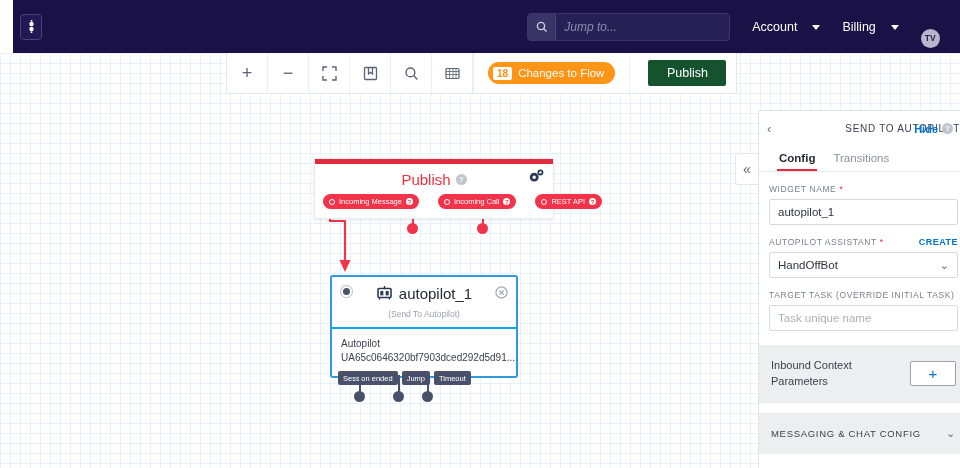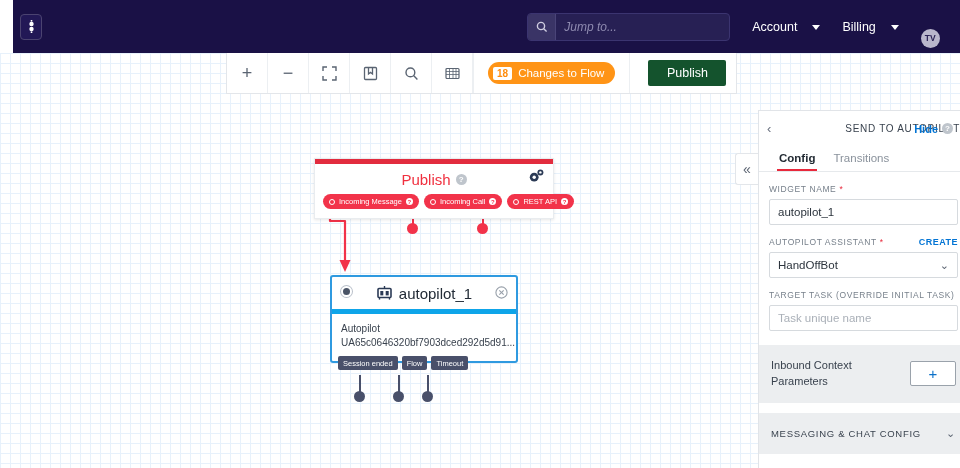--- a/index.html
+++ b/index.html
@@ -121,21 +121,21 @@
   }
   #trigger-title { color: #f0303f; font-size: 15px; }
   .q-mark {
     width: 11px; height: 11px; border-radius: 50%;
     background: #bfc5cc; color: #ffffff;
     font-size: 8px; font-weight: bold;
     display: inline-flex; align-items: center; justify-content: center;
   }
   #trigger-gear { position: absolute; right: 8px; top: 4px; }
   #trigger-pills {
-    display: flex; gap: 5px; padding: 0 8px 9px 8px; justify-content: flex-start;
+    display: flex; gap: 19px; padding: 0 8px 9px 8px; justify-content: flex-start;
   }
   .trig-pill {
     background: #f2334a; color: #ffffff;
     border-radius: 10px; height: 15px;
     display: flex; align-items: center; gap: 4px;
     padding: 0 6px; font-size: 7.5px; white-space: nowrap;
   }
   .pill-dot-o {
     width: 6px; height: 6px; border-radius: 50%;
     border: 1px solid #ffffff; flex: 0 0 auto;
@@ -171,21 +171,21 @@
     width: 11px; height: 11px; border-radius: 50%;
     background: #4a5466; border: 2px solid #ffffff;
     box-shadow: 0 0 0 1px #b9c0ca;
   }
   #ap-close { position: absolute; right: 8px; top: 8px; }
   #ap-sub {
     text-align: center; font-size: 8.5px; color: #9aa3ad;
     padding-bottom: 8px;
   }
   #ap-body {
-    border-top: 5px solid #0ea5e9;
+    border-top: 2px solid #0ea5e9;
     padding: 8px 9px 12px 9px;
     font-size: 10px; color: #39424e; line-height: 1.35;
   }
   #ap-transitions {
     position: absolute; left: 6px; bottom: -9px;
     display: flex; gap: 4px;
   }
   .trans-pill {
     background: #49506a; color: #ffffff;
     font-size: 7.5px; height: 14px; border-radius: 2px;
@@ -437,27 +437,28 @@
       </svg>
       <span id="ap-title">autopilot_1</span>
       <span id="ap-close">
         <svg width="13" height="13" viewBox="0 0 13 13">
           <circle cx="6.5" cy="6.5" r="5.6" fill="none" stroke="#98a0aa" stroke-width="1.1"></circle>
           <line x1="4.3" y1="4.3" x2="8.7" y2="8.7" stroke="#98a0aa" stroke-width="1.1"></line>
           <line x1="8.7" y1="4.3" x2="4.3" y2="8.7" stroke="#98a0aa" stroke-width="1.1"></line>
         </svg>
       </span>
     </div>
+    <div id="ap-sub">(Send To Autopilot)</div>
     <div id="ap-body">
       <div>Autopilot</div>
       <div>UA65c0646320bf7903dced292d5d91...</div>
     </div>
     <div id="ap-transitions">
       <div class="trans-pill">Session ended</div>
-      <div class="trans-pill">Flow</div>
+      <div class="trans-pill">Jump</div>
       <div class="trans-pill">Timeout</div>
     </div>
   </div>
 
   <div class="trans-stem" style="left:359px; top:322px; height:18px;"></div>
   <div class="trans-dot" style="left:354px; top:338px;"></div>
 
   <div class="trans-stem" style="left:398px; top:322px; height:18px;"></div>
   <div class="trans-dot" style="left:393px; top:338px;"></div>
 

